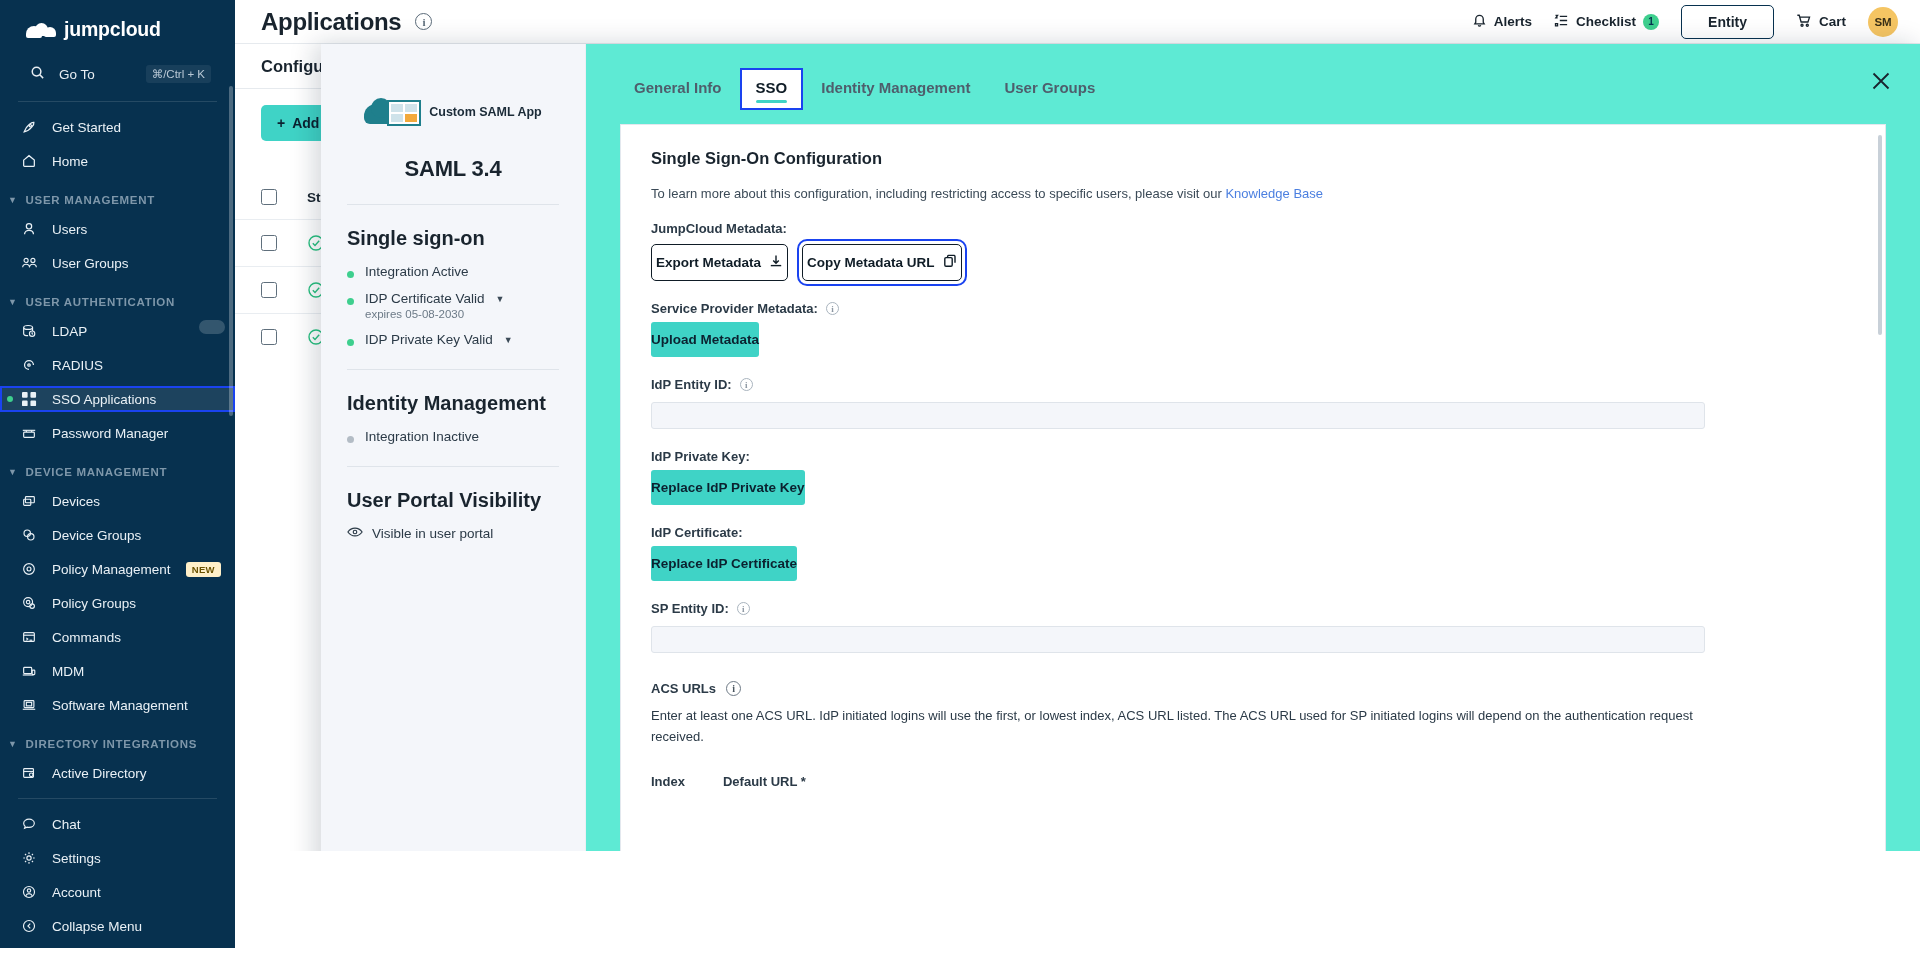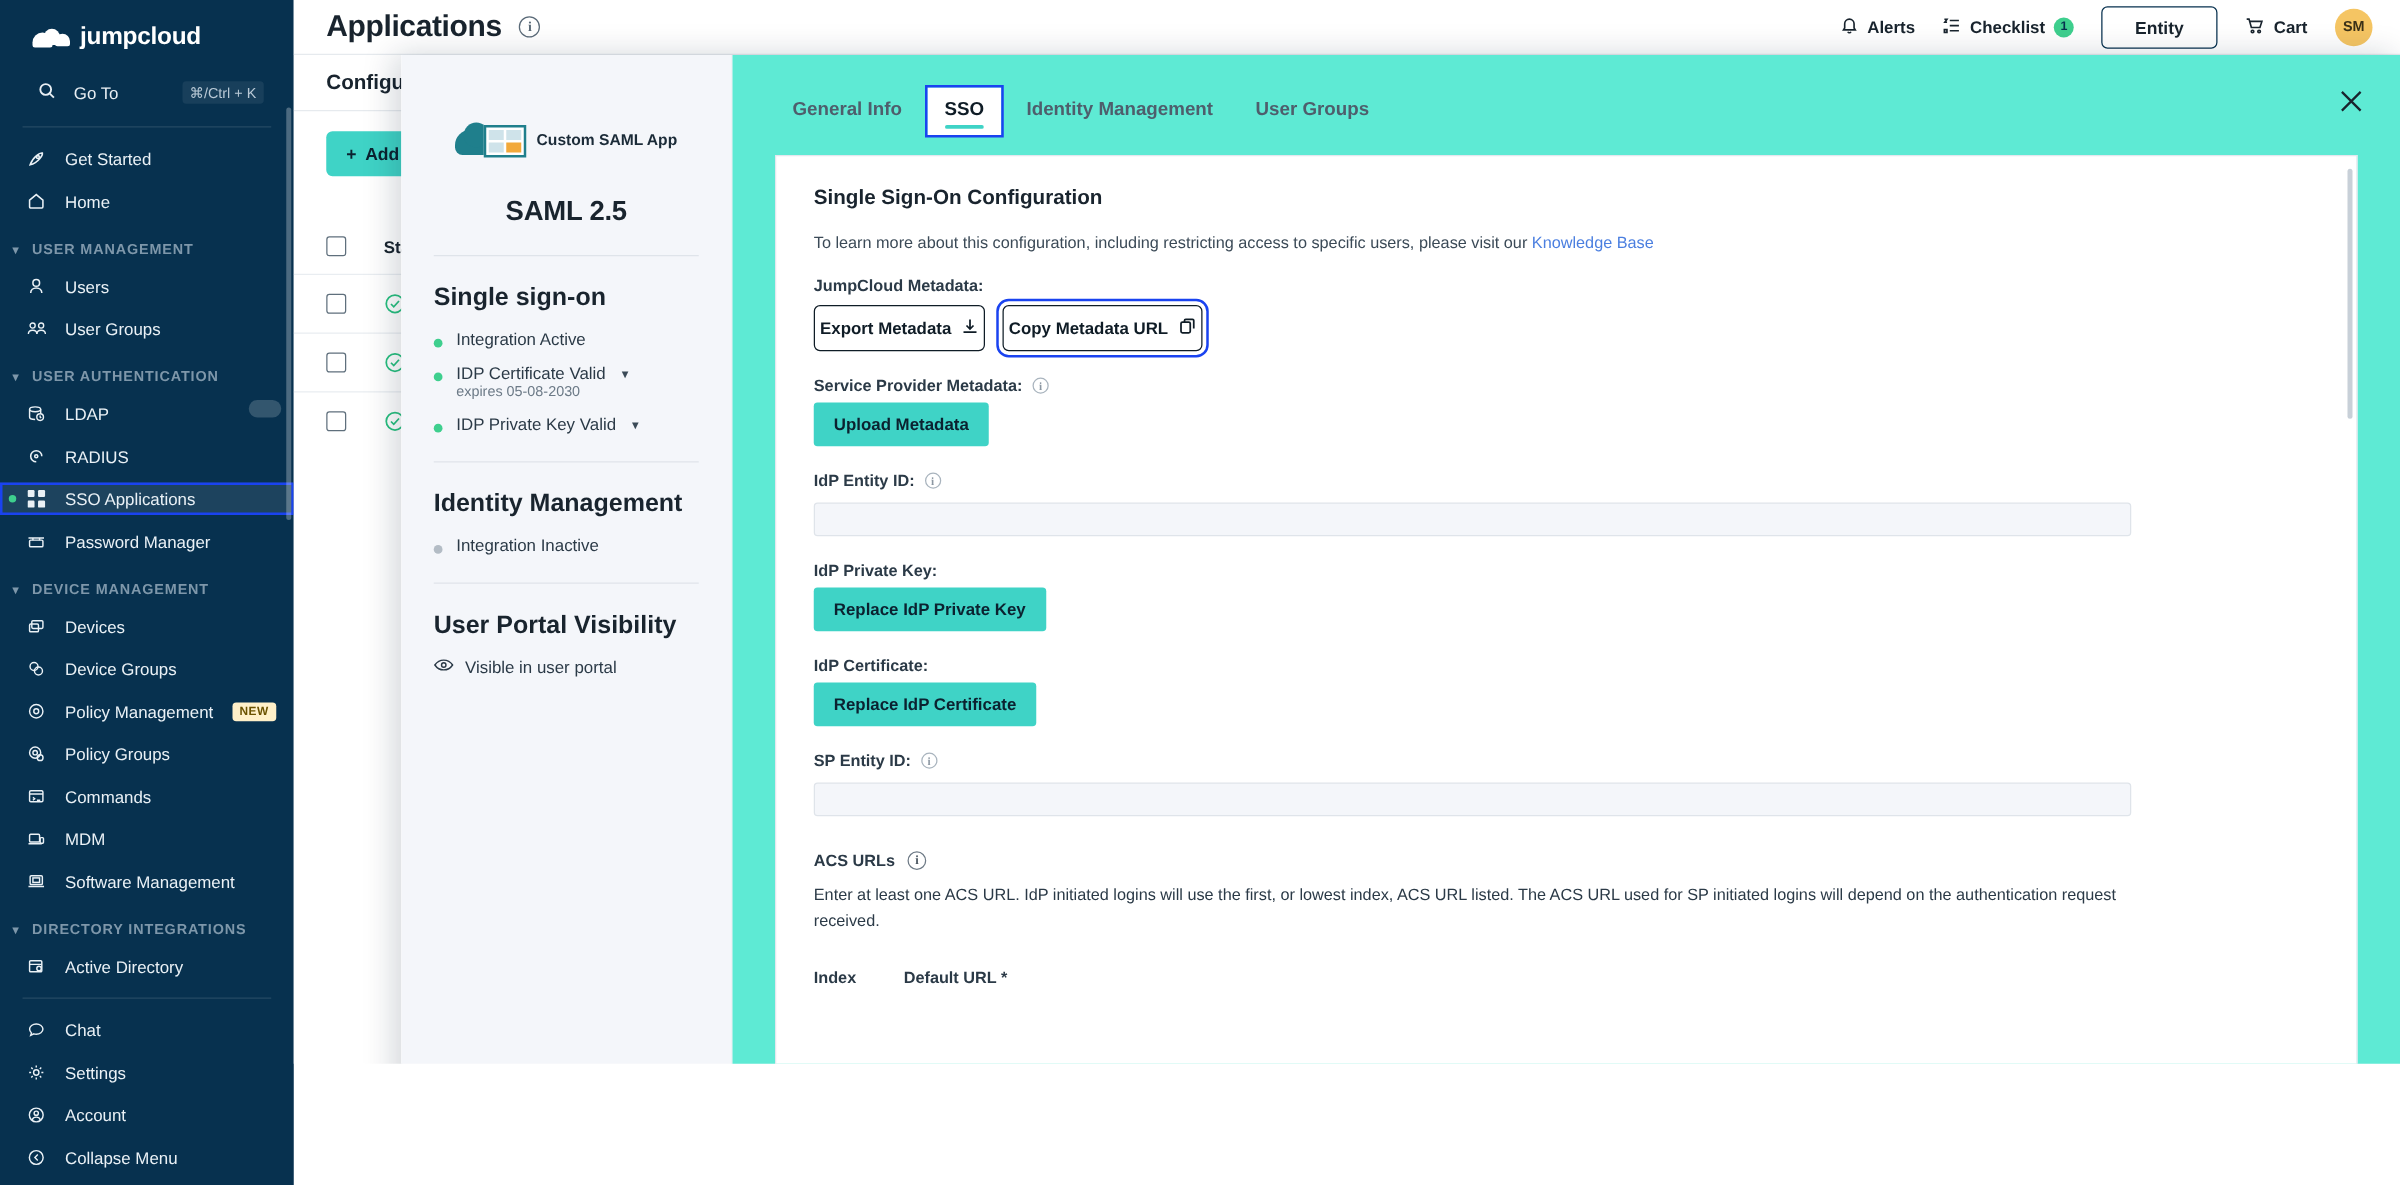--- a/index.html
+++ b/index.html
@@ -196,21 +196,21 @@
     font-family: "Liberation Serif", serif; font-weight: 700;
   }
   .btn-row { display: flex; align-items: center; gap: 14px; margin-top: 8px; }
   .btn-outline {
     border: 1.6px solid #0f1c26; background: #fff; border-radius: 5px;
     padding: 9px 4px; font-size: 13.5px; font-weight: 700; color: #0f1c26;
     display: inline-flex; align-items: center; gap: 8px; cursor: pointer;
   }
   .btn-outline.focusring { outline: 2.5px solid #1a43f0; outline-offset: 3px; }
   .btn-teal {
-    background: #3fd3c6; border: none; border-radius: 3px; padding: 10px 16px;
+    background: #3fd3c6; border: none; border-radius: 3px; padding: 10px 0;
     font-size: 13.5px; font-weight: 700; color: #0b2230; cursor: pointer; margin-top: 6px;
   }
   .txt-input {
     width: 100%; max-width: 1054px; height: 27px; background: #f4f6fa;
     border: 1px solid #dfe4ea; border-radius: 3px; margin-top: 10px;
   }
   .acs-head { font-size: 13px; font-weight: 700; color: #2b3a47; margin-top: 28px; display:flex; align-items:center; gap:10px;}
   .i-info-lg { width: 15px; height: 15px; border-radius: 50%; border: 1.3px solid #6e7a86; color: #4a5660; font-size: 10px;
     display: inline-flex; align-items: center; justify-content: center; font-family: "Liberation Serif", serif; font-weight: 700;}
   .acs-desc { font-size: 13px; color: #2b3a47; margin-top: 10px; line-height: 1.6; max-width: 1060px; }
@@ -598,21 +598,21 @@
               <span class="logo-grid">
                   <i></i>
                   <i></i>
                   <i></i>
                   <i class="o"></i>
                 </span>
             </span>
             <span class="logo-name">Custom SAML App</span>
           </div>
 
-          <div class="saml-title">SAML 2.5</div>
+          <div class="saml-title">SAML 3.4</div>
           <div class="m-div"></div>
 
           <div>
             <div class="m-h3">Single sign-on</div>
 
             <div class="m-status">
               <span class="sdot"></span>
               <span>Integration Active</span>
             </div>
 

